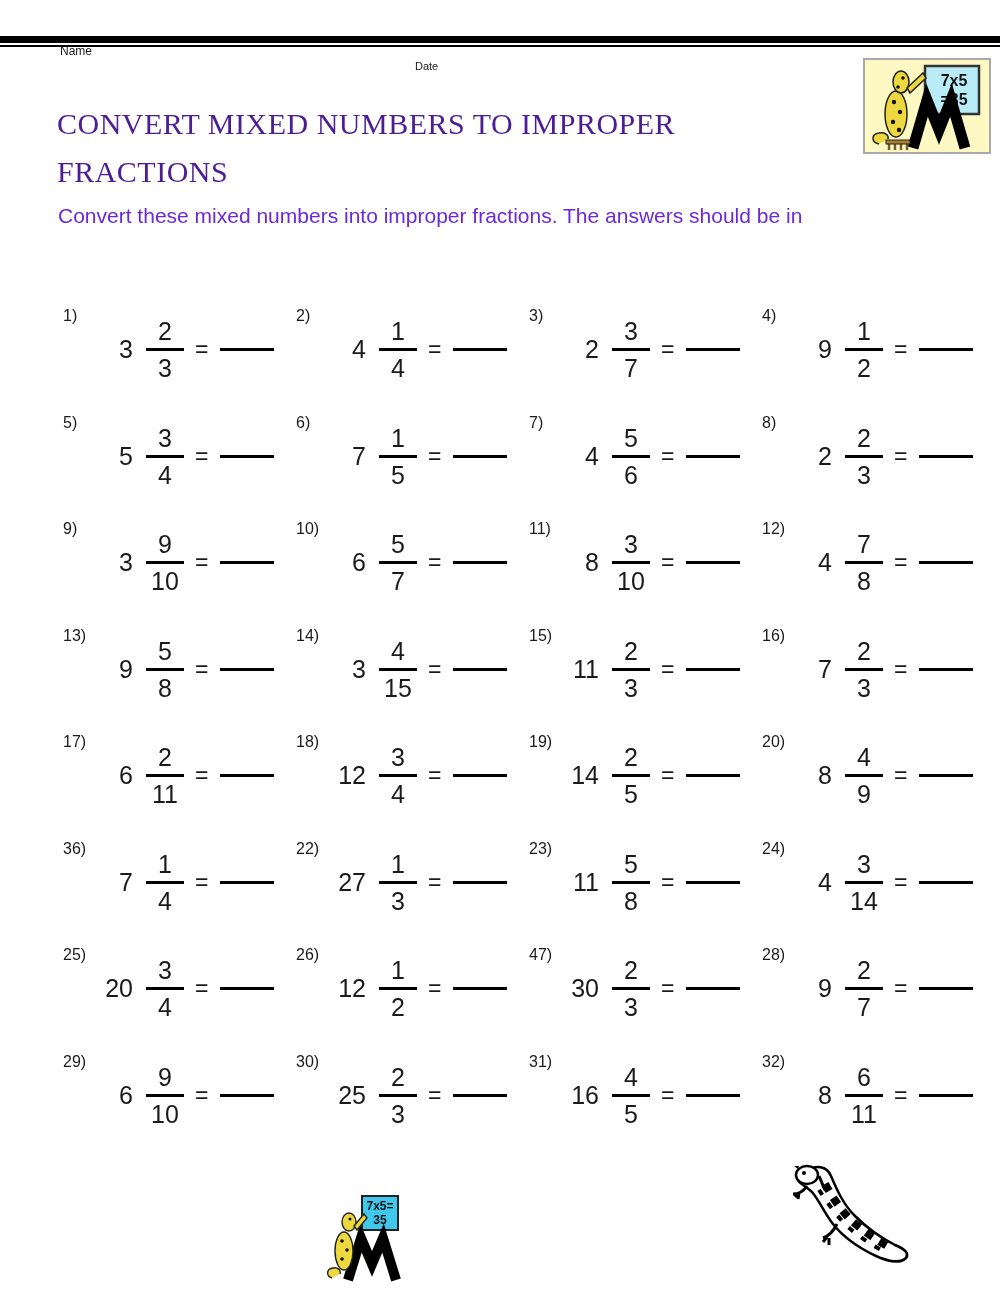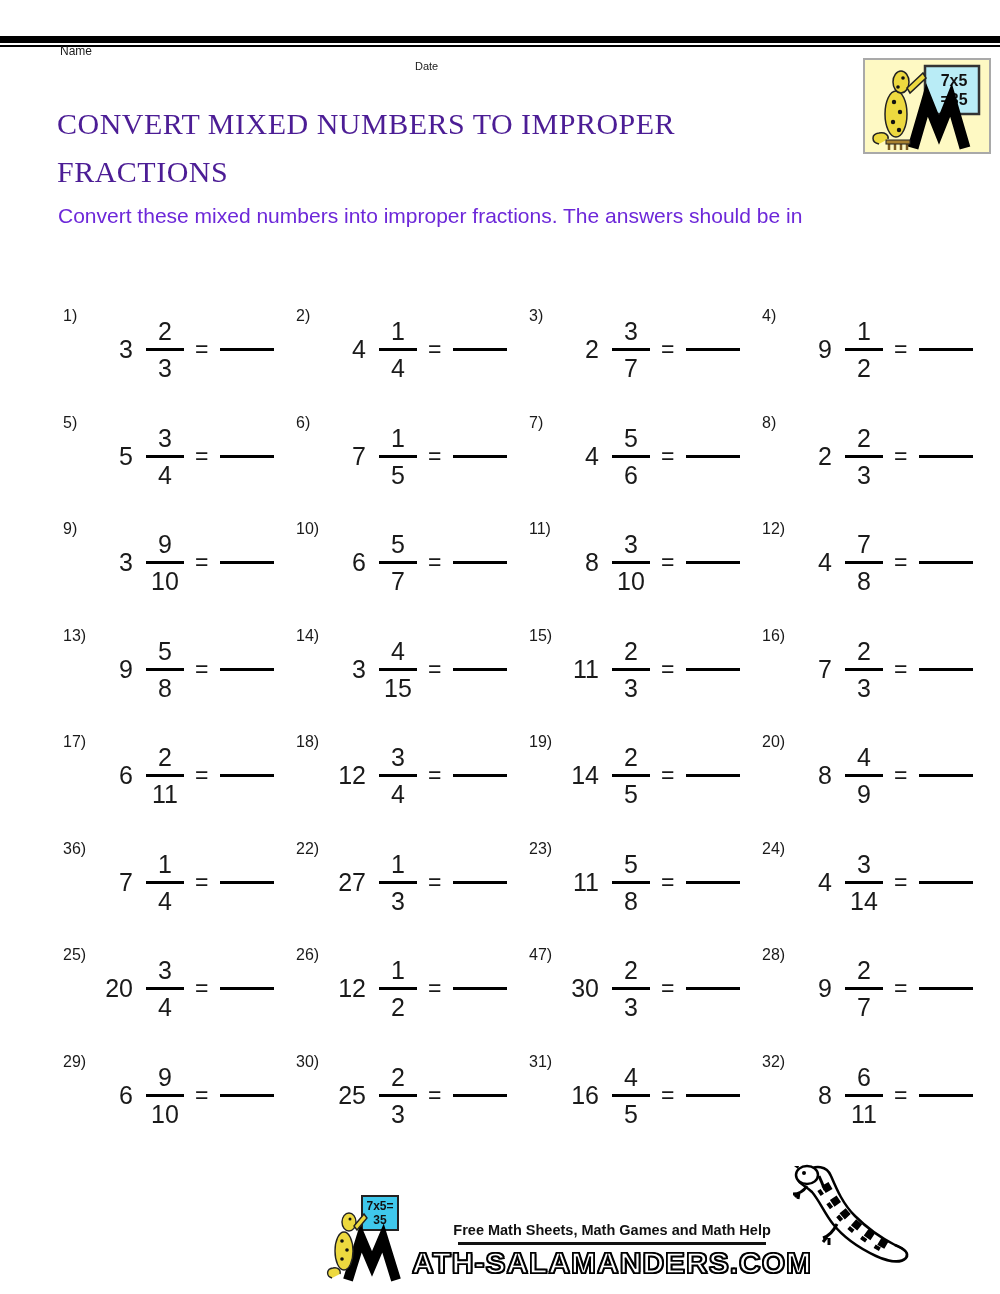--- a/index.html
+++ b/index.html
@@ -532,25 +532,20 @@
     <polyline points="22,86 35,44 46,70 57,44 70,86" fill="none" stroke="#000" stroke-width="10"></polyline>
     <path d="M6,84 C0,82 0,75 7,74 C12,73 15,76 14,80" fill="#edd93f" stroke="#222" stroke-width="1.4"></path>
     <ellipse cx="18" cy="57" rx="9" ry="19" fill="#edd93f" stroke="#222" stroke-width="1.4"></ellipse>
     <ellipse cx="23" cy="28" rx="7" ry="9" fill="#edd93f" stroke="#222" stroke-width="1.4"></ellipse>
     <path d="M28,32 L38,20 L41,24 L31,36 Z" fill="#edd93f" stroke="#222" stroke-width="1.4"></path>
     <circle cx="16" cy="47" r="1.8" fill="#111"></circle>
       <circle cx="21" cy="56" r="1.8" fill="#111"></circle>
     <circle cx="16" cy="65" r="1.8" fill="#111"></circle>
       <circle cx="24" cy="25" r="1.5" fill="#111"></circle>
   </svg>
-  <div class="footer-right">
-    <div class="tagline">Free Math Sheets, Math Games and Math Help</div>
-    <div class="rule"></div>
-    <div class="site">ATH-SALAMANDERS.COM</div>
-  </div>
 </div>
 
 <svg class="checker-salamander" viewBox="0 0 128 120">
 
   <path d="M22,12 C30,4 42,6 46,16 C52,30 58,44 70,56 C82,68 98,79 110,85
            C119,89 125,93 121,98 C115,104 102,101 91,96 C74,88 59,78 48,64
            C40,54 34,40 27,32 C20,25 11,23 13,16 Z" fill="#fff" stroke="#000" stroke-width="2.5"></path>
 
   <ellipse cx="22" cy="15" rx="11" ry="9" fill="#fff" stroke="#000" stroke-width="2.5"></ellipse>
   <path d="M13,9 l-4,-3 5,0 Z" fill="#000"></path>

